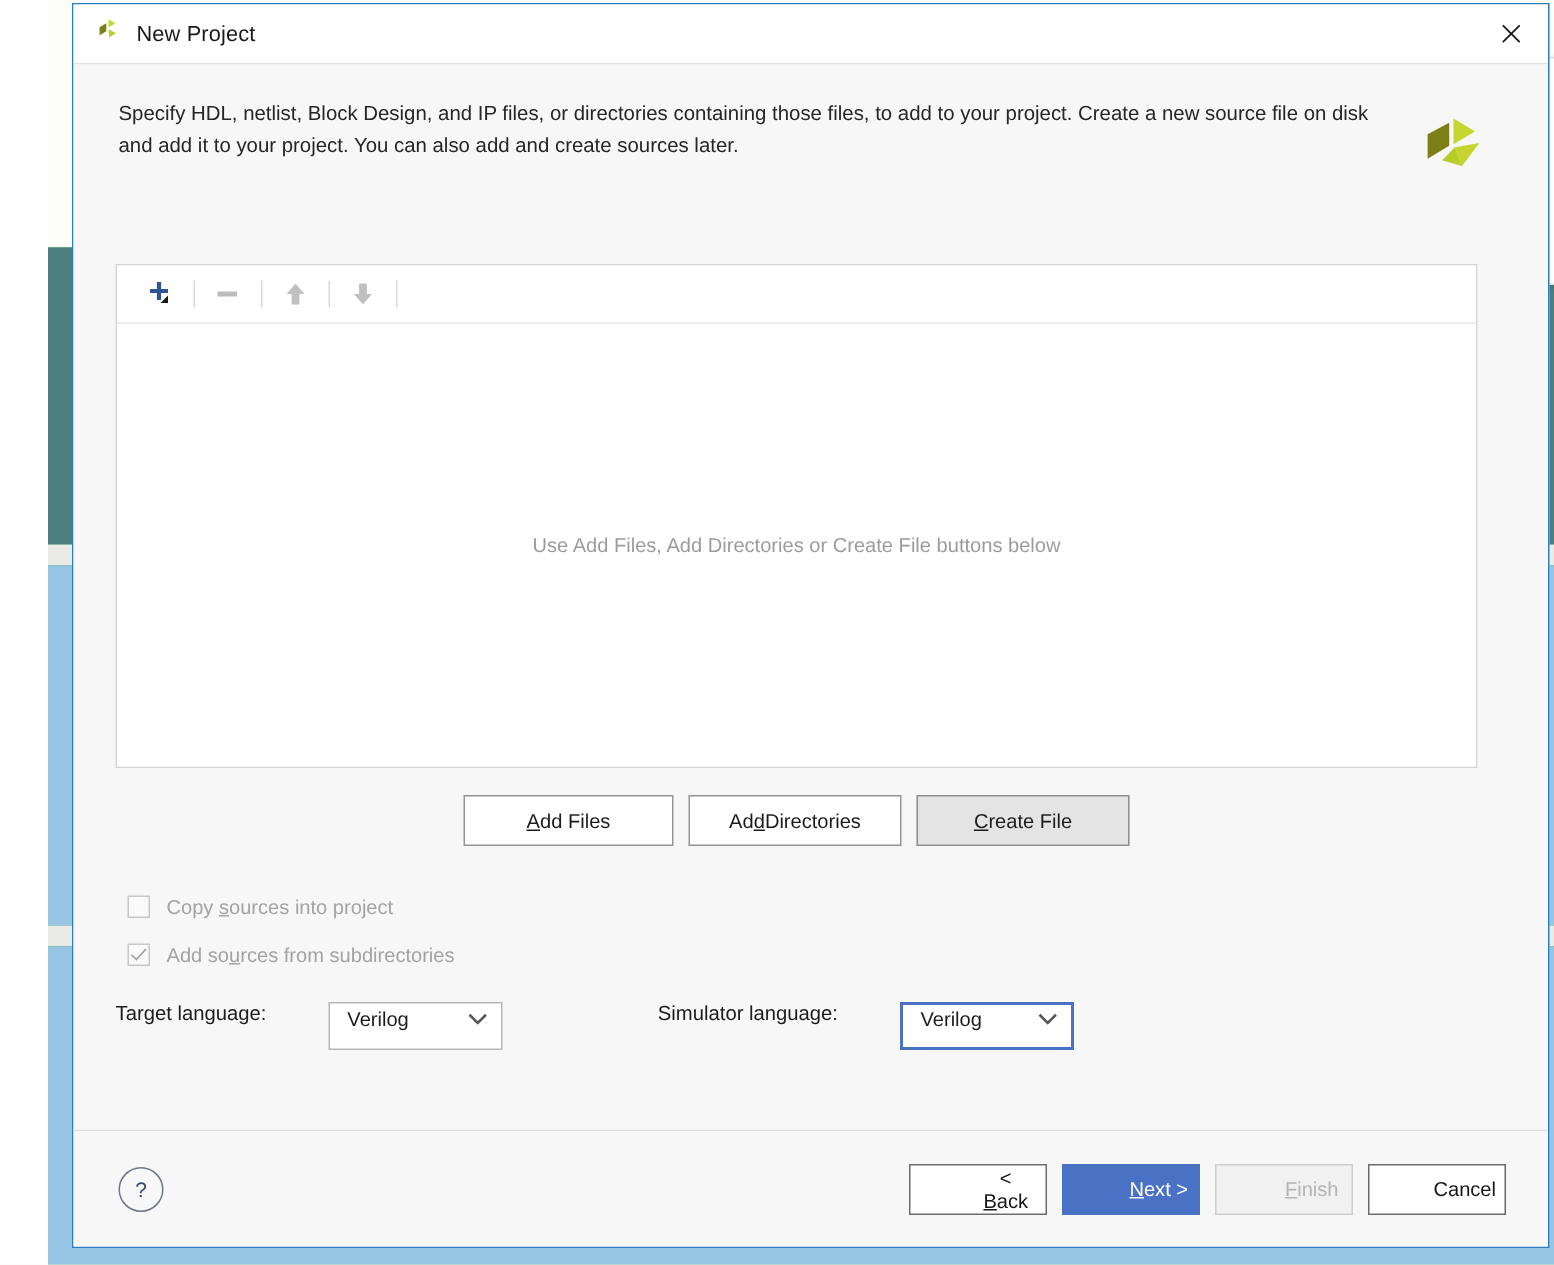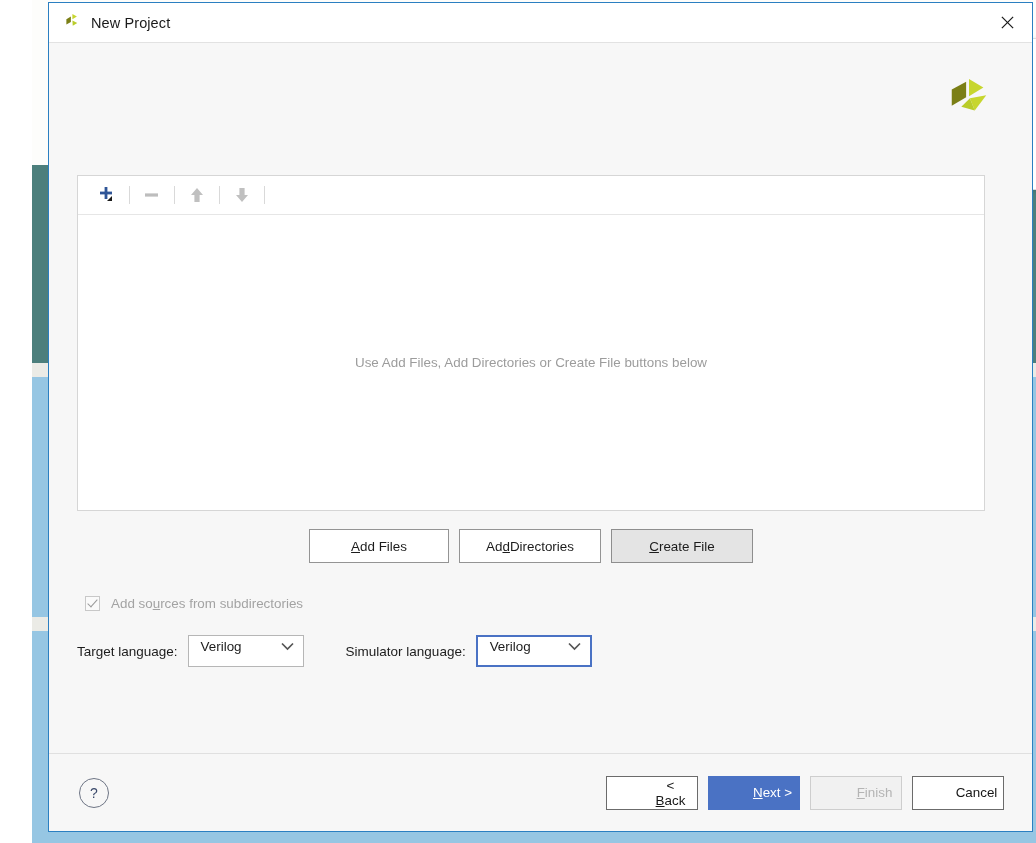--- a/index.html
+++ b/index.html
@@ -212,21 +212,22 @@
   }
   .opt-label {
     font-size: 13.4px;
     color: #a3a3a3;
   }
 
   
   #lang-row {
     margin-top: 16px;
     display: flex;
-    align-items: center;
+    align-items: flex-start;
+    gap: 31px;
   }
   .lang-label {
     font-size: 13.5px;
     color: #1c1c1c;
     margin-right: 10px;
   }
   .combo {
     height: 32px;
     background: #ffffff;
     border: 1px solid #b6b6b6;
@@ -335,20 +336,21 @@
       <span class="close-btn">
         <svg width="15" height="15" viewBox="0 0 16 16">
           <line x1="2" y1="2" x2="14" y2="14" stroke="#1a1a1a" stroke-width="1.3"></line>
           <line x1="14" y1="2" x2="2" y2="14" stroke="#1a1a1a" stroke-width="1.3"></line>
         </svg>
       </span>
     </div>
 
     <div id="header">
       <div class="htext">
+        <div id="page-desc">Specify HDL, netlist, Block Design, and IP files, or directories containing those files, to add to your project. Create a new source file on disk and add it to your project. You can also add and create sources later.</div>
       </div>
       <div class="logo-wrap">
         <span>
           <svg width="46" height="48" viewBox="0 0 48 50">
             <path d="M24,2 L39,11 L24,20 Z" fill="#c7d62e"></path>
             <path d="M6,13 L21,5 L21,21 L6,30 Z" fill="#7b7f16"></path>
             <path d="M25,22 L42,19 L30,35 Z" fill="#c7d62e"></path>
             <path d="M25,22 L30,35 L16,31 Z" fill="#b9cc2a"></path>
           </svg>
         </span>
@@ -407,20 +409,24 @@
             <span> Directories</span>
         </button>
         <button class="btn wide-create">
           <span class="u">C</span>
             <span>reate File</span>
         </button>
       </div>
 
       <div id="options">
         <div class="opt-row">
+          <span class="cbox"></span>
+          <span class="opt-label">Copy <span class="u">s</span>ources into project</span>
+        </div>
+        <div class="opt-row">
           <span class="cbox checked"></span>
           <span class="opt-label">Add so<span class="u">u</span>rces from subdirectories</span>
         </div>
       </div>
 
       <div id="lang-row">
         <span class="lang-label">Target language:</span>
         <div class="combo target">
           <span>Verilog</span>
           <span class="chev">

